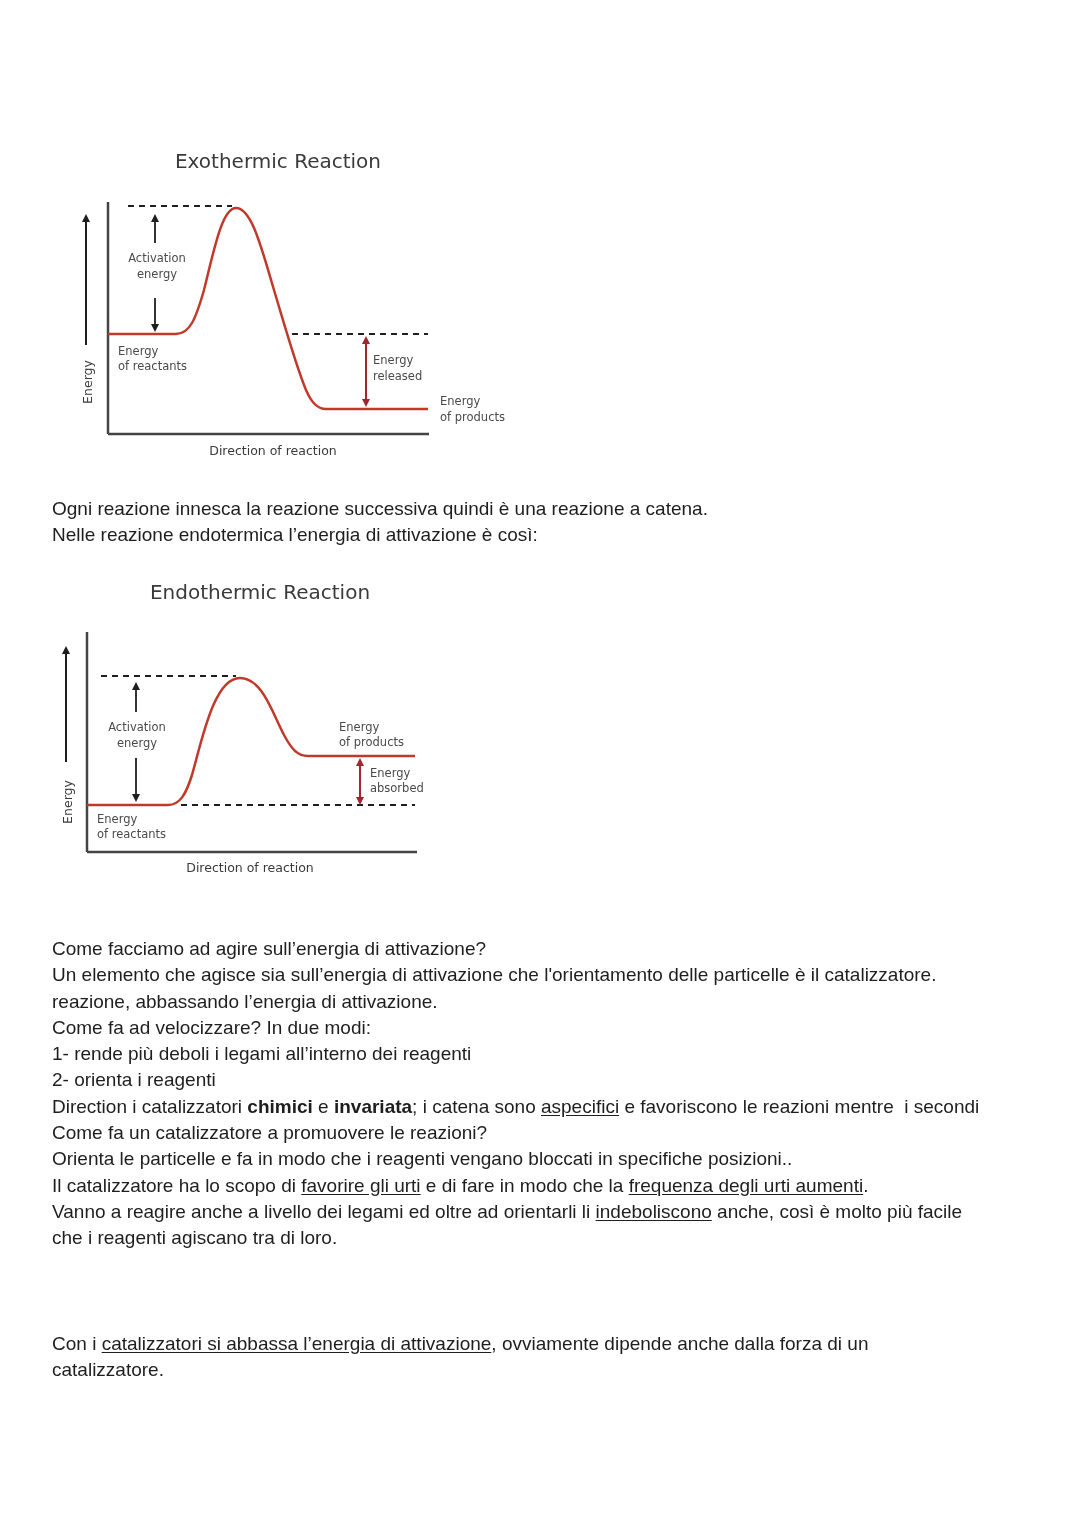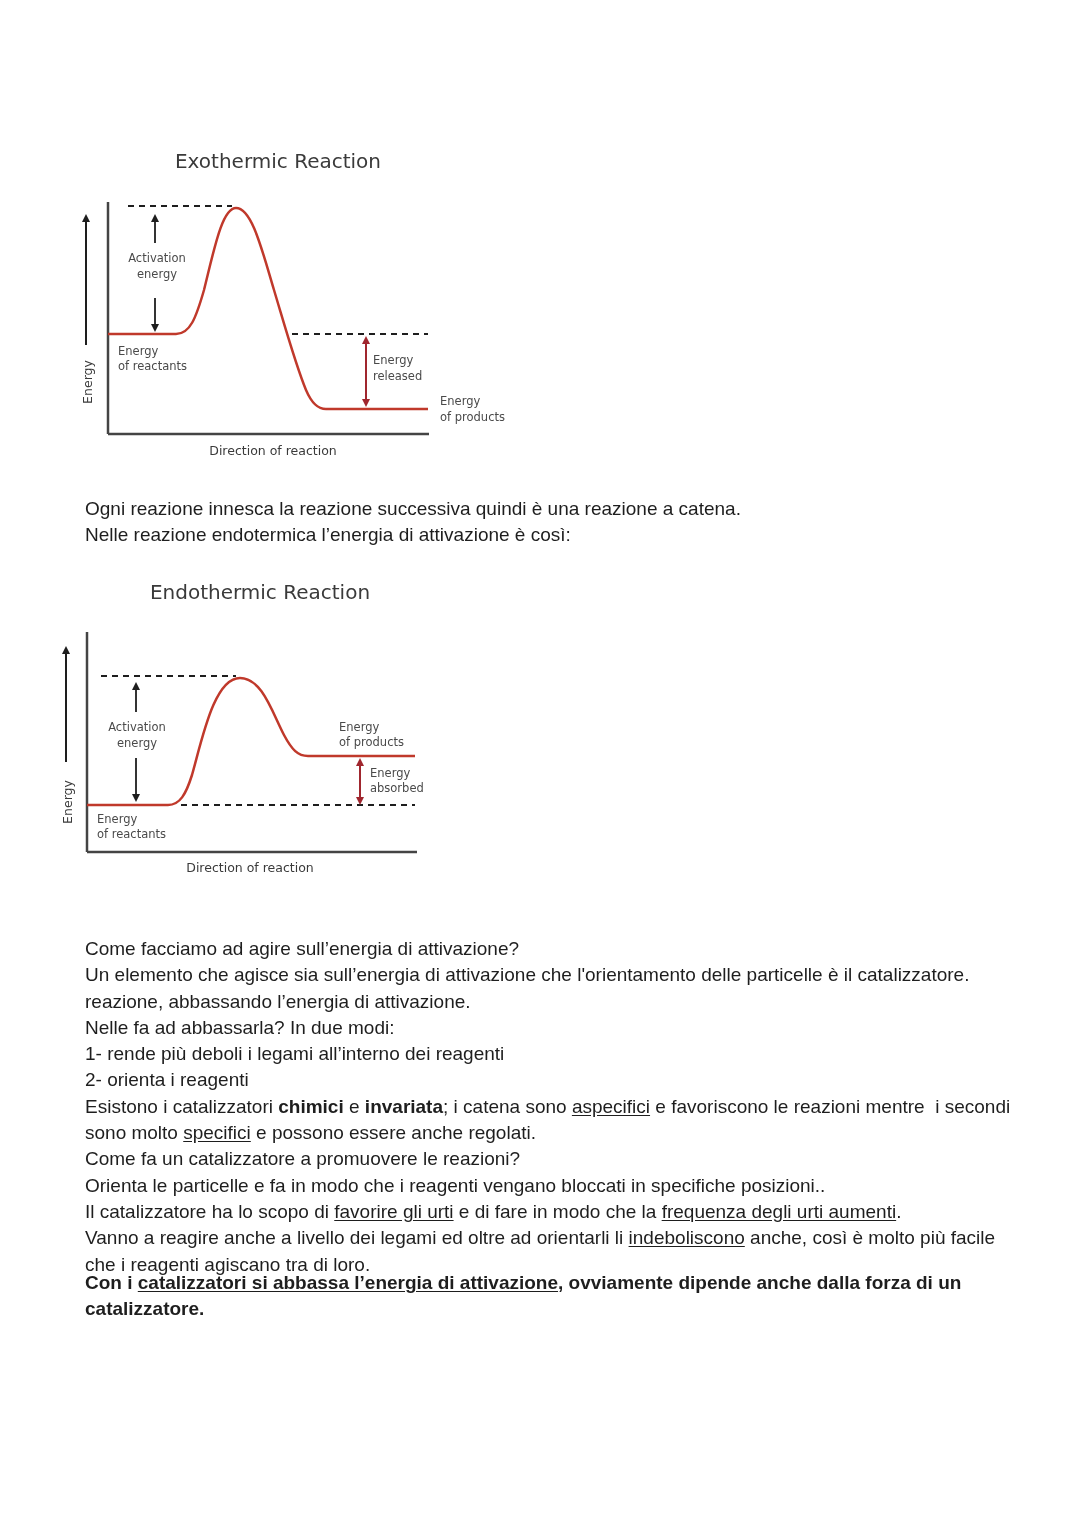--- a/index.html
+++ b/index.html
@@ -37,21 +37,20 @@
     font-size: 12.5px;
     fill: #3a3a3a;
   }
   .text-block {
     position: absolute;
     left: 52px;
     font-size: 19px;
     line-height: 26.3px;
     color: #1e1e1e;
     white-space: nowrap;
-    margin-left: 33px;
   }
   .text-block p {
     margin: 0;
   }
   .u {
     text-decoration: underline;
     text-underline-offset: 2px;
     text-align: center;
   }
   .b {
@@ -152,38 +151,35 @@
     <text class="fig-label" x="370" y="792">absorbed</text>
 
     <text class="fig-axis-label" x="250" y="872" text-anchor="middle">Direction of reaction</text>
   </svg>
 </div>
 
 <div class="text-block" style="top:936px;">
   <p>Come facciamo ad agire sull’energia di attivazione?</p>
   <p>Un elemento che agisce sia sull’energia di attivazione che l'orientamento delle particelle è il catalizzatore.</p>
   <p>reazione, abbassando l’energia di attivazione.</p>
-  <p>Nelle fa ad abbassarla? In due modi:</p>
+  <p>Come fa ad velocizzare? In due modi:</p>
   <p>1- rende più deboli i legami all’interno dei reagenti</p>
   <p>2- orienta i reagenti</p>
   <p>
-    <span>Esistono i catalizzatori </span><span class="b">chimici</span><span> e </span><span class="b">invariata</span><span>; i catena sono </span><span class="u">aspecifici</span><span style="white-space:pre;"> e favoriscono le reazioni mentre  i secondi</span>
-  </p>
-  <p>
-    <span>sono molto </span><span class="u">specifici</span><span> e possono essere anche regolati.</span>
+    <span>Direction i catalizzatori </span><span class="b">chimici</span><span> e </span><span class="b">invariata</span><span>; i catena sono </span><span class="u">aspecifici</span><span style="white-space:pre;"> e favoriscono le reazioni mentre  i secondi</span>
   </p>
   <p>Come fa un catalizzatore a promuovere le reazioni?</p>
   <p>Orienta le particelle e fa in modo che i reagenti vengano bloccati in specifiche posizioni..</p>
   <p>
     <span>Il catalizzatore ha lo scopo di </span><span class="u">favorire gli urti</span><span> e di fare in modo che la </span><span class="u">frequenza degli urti aumenti</span><span>.</span>
   </p>
   <p>
     <span>Vanno a reagire anche a livello dei legami ed oltre ad orientarli li </span><span class="u">indeboliscono</span><span> anche, così è molto più facile</span>
   </p>
   <p>che i reagenti agiscano tra di loro.</p>
 </div>
 
-<div class="text-block" style="top:1270px;font-weight:bold;">
+<div class="text-block" style="top:1331px;">
   <p>
     <span>Con i </span><span class="u">catalizzatori si abbassa l’energia di attivazione</span><span>, ovviamente dipende anche dalla forza di un</span>
   </p>
   <p>catalizzatore.</p>
 </div>
 
 </body></html>

